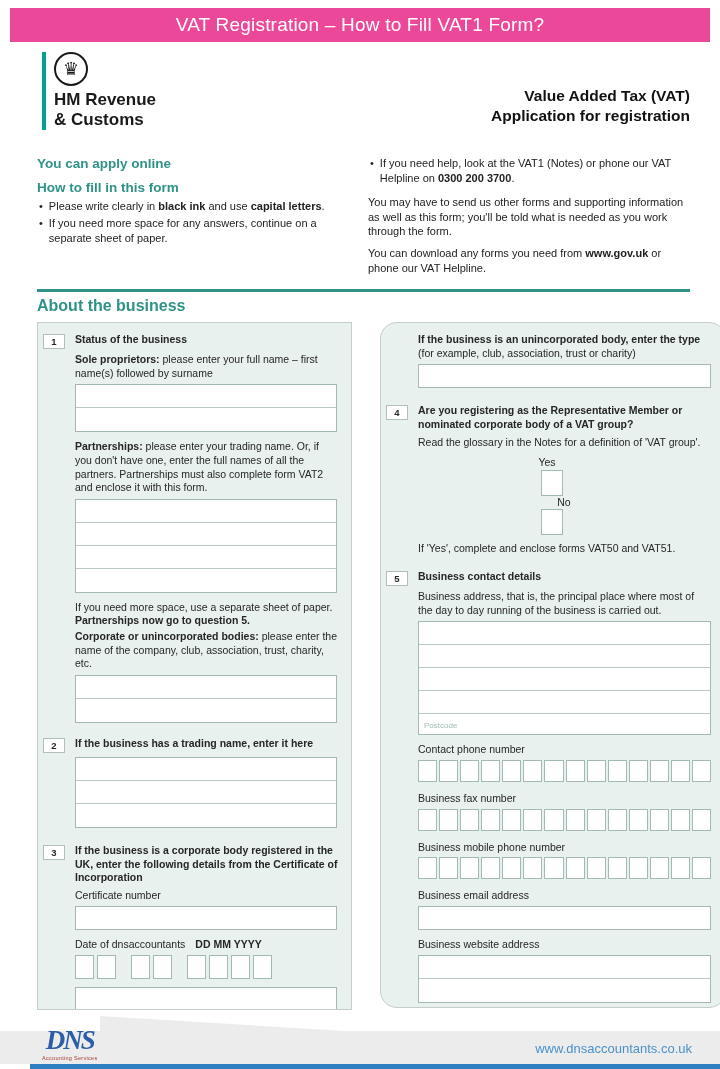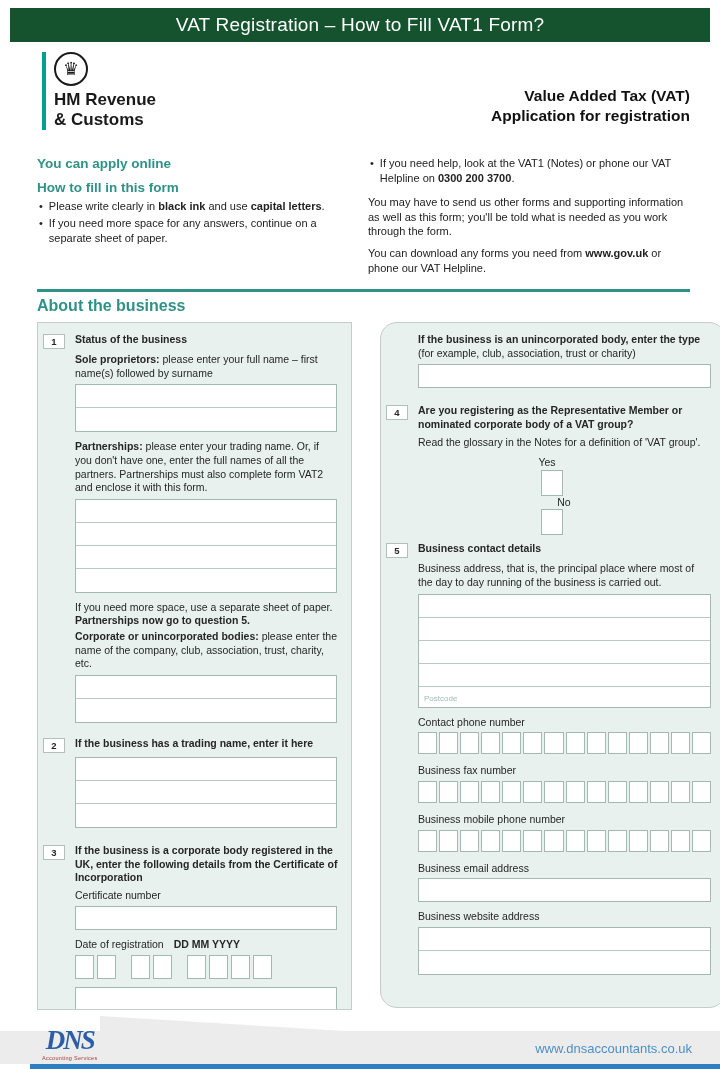--- a/index.html
+++ b/index.html
@@ -1,21 +1,21 @@
 <!DOCTYPE html>
 <html><head>
 <meta charset="utf-8">
 <style>
   * { margin:0; padding:0; box-sizing:border-box; }
   body { background:#fff; font-family:"Liberation Sans", sans-serif; color:#262626; }
   .page { position:relative; width:720px; height:1069px; background:#ffffff; overflow:hidden; }
 
   
   .banner { position:absolute; left:10px; right:10px; top:8px; height:34px;
-    background:#14532d; color:#fff; text-align:center; font-size:19px;
+    background:#ec4899; color:#fff; text-align:center; font-size:19px;
     line-height:34px; font-weight:500; letter-spacing:.2px; }
 
   
   .hmrc { position:absolute; left:42px; top:52px; display:flex; }
   .hmrc-bar { width:4px; height:78px; background:#00a18f; }
   .hmrc-body { margin-left:8px; }
   .crown-circle { width:34px; height:34px; border:2px solid #1a1a1a; border-radius:50%;
     display:flex; align-items:center; justify-content:center; font-size:18px; color:#1a1a1a; margin-bottom:4px; }
   .hmrc-name { font-size:17px; font-weight:600; line-height:1.18; color:#1a1a1a; }
   .doc-title { position:absolute; right:30px; top:86px; text-align:right;
@@ -181,21 +181,21 @@
     </div>
 
     <div class="qrow">
       <div class="qnum">3</div>
       <div class="qbody">If the business is a corporate body registered in the UK, enter the following details from the Certificate of Incorporation</div>
     </div>
     <div class="ind lbl">Certificate number</div>
     <div class="ibox ibox-1 ind"></div>
 
     <div class="ind lbl date-line">
-      <span>Date of registration</span>
+      <span>Date of dnsaccountants</span>
       <span class="date-fmt">DD MM YYYY</span>
     </div>
     <div class="ind dgroup-wrap">
       <div class="dgroup">
           <div class="cbox"></div>
           <div class="cbox"></div>
         </div>
       <div class="dgroup">
           <div class="cbox"></div>
           <div class="cbox"></div>
@@ -222,20 +222,21 @@
       <div class="qnum">4</div>
       <div class="qbody">Are you registering as the Representative Member or nominated corporate body of a VAT group?</div>
     </div>
     <div class="ind ptext">Read the glossary in the Notes for a definition of 'VAT group'.</div>
     <div class="ind yesno">
       <span>Yes</span>
       <div class="chk"></div>
       <span class="no-gap">No</span>
       <div class="chk"></div>
     </div>
+    <div class="ind ptext mb14">If 'Yes', complete and enclose forms VAT50 and VAT51.</div>
 
     <div class="qrow">
       <div class="qnum">5</div>
       <div class="qbody">Business contact details</div>
     </div>
     <div class="ind ptext">Business address, that is, the principal place where most of the day to day running of the business is carried out.</div>
     <div class="ibox ind">
       <div class="irow"></div>
       <div class="irow"></div>
       <div class="irow"></div>

